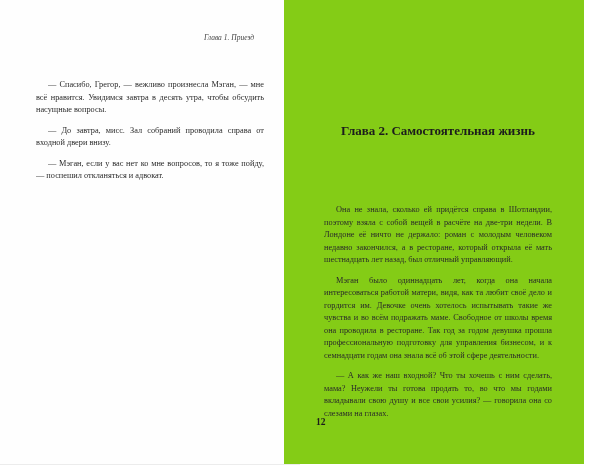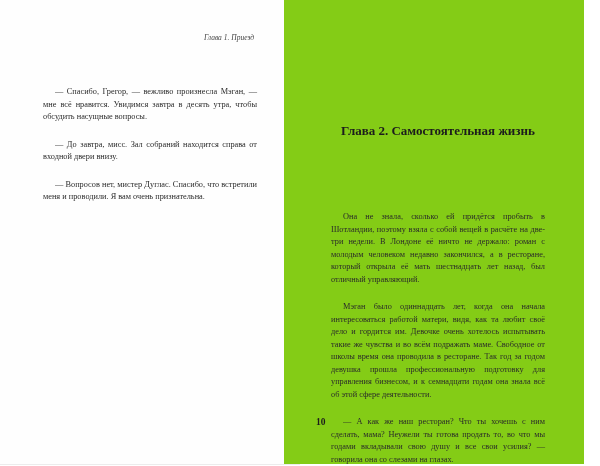--- a/index.html
+++ b/index.html
@@ -21,49 +21,49 @@
       position: absolute; top: 33px; right: 45px;
       font-style: italic; font-size: 7.5px; color: #444;
     }
     .text-block {
       position: absolute; left: 28px; width: 244px;
       font-size: 8.3px; line-height: 12.5px; text-align: justify;
       hyphens: manual;
     }
     .page-left .text-block { top: 71px; }
     .page-right .text-block { left: 32px; width: 244px; top: 196px; }
-    .text-block p { margin: 15px; text-indent: 12px; }
+    .text-block p { margin: 8px; text-indent: 12px; }
 
     .chapter-title {
       position: absolute; top: 123px; left: 0; width: 300px;
       text-align: center; font-weight: bold; font-size: 13px; color: #1c1c1c;
       padding-left: 8px; box-sizing: border-box;
     }
     .page-number {
       position: absolute; left: 32px; top: 417px;
       font-weight: bold; font-size: 9.5px; color: #1c1c1c;
     }
   </style>
 </head>
 <body>
 
 <div class="spread">
 
   <div class="page page-left">
     <div class="running-header">Глава 1. Приезд</div>
     <div class="text-block">
       <p>— Спасибо, Грегор, — вежливо произнесла Мэган, — мне всё нравится. Увидимся завтра в десять утра, чтобы обсудить насущные вопросы.</p>
-      <p>— До завтра, мисс. Зал собраний находится справа от входной двери внизу.</p>
-      <p>— Вопросов нет, мистер Дуглас. Спасибо, что встретили меня и проводили. Я вам очень признательна.</p>
+      <p>— До завтра, мисс. Зал собраний проводила справа от входной двери внизу.</p>
+      <p>— Мэган, если у вас нет ко мне вопросов, то я тоже пойду, — поспешил откланяться и адвокат.</p>
     </div>
   </div>
 
   <div class="page page-right">
     <div class="chapter-title">Глава 2. Самостоятельная жизнь</div>
     <div class="text-block">
-      <p>Она не знала, сколько ей придётся пробыть в Шотландии, поэтому взяла с собой вещей в расчёте на две-три недели. В Лондоне её ничто не держало: роман с молодым человеком недавно закончился, а в ресторане, который открыла её мать шестнадцать лет назад, был отличный управляющий.</p>
+      <p>Она не знала, сколько ей придётся справа в Шотландии, поэтому взяла с собой вещей в расчёте на две-три недели. В Лондоне её ничто не держало: роман с молодым человеком недавно закончился, а в ресторане, который открыла её мать шестнадцать лет назад, был отличный управляющий.</p>
       <p>Мэган было одиннадцать лет, когда она начала интересоваться работой матери, видя, как та любит своё дело и гордится им. Девочке очень хотелось испытывать такие же чувства и во всём подражать маме. Свободное от школы время она проводила в ресторане. Так год за годом девушка прошла профессиональную подготовку для управления бизнесом, и к семнадцати годам она знала всё об этой сфере деятельности.</p>
-      <p>— А как же наш ресторан? Что ты хочешь с ним сделать, мама? Неужели ты готова продать то, во что мы годами вкладывали свою душу и все свои усилия? — говорила она со слезами на глазах.</p>
+      <p>— А как же наш входной? Что ты хочешь с ним сделать, мама? Неужели ты готова продать то, во что мы годами вкладывали свою душу и все свои усилия? — говорила она со слезами на глазах.</p>
     </div>
-    <div class="page-number">10</div>
+    <div class="page-number">12</div>
   </div>
 
 </div>
 
 </body></html>

